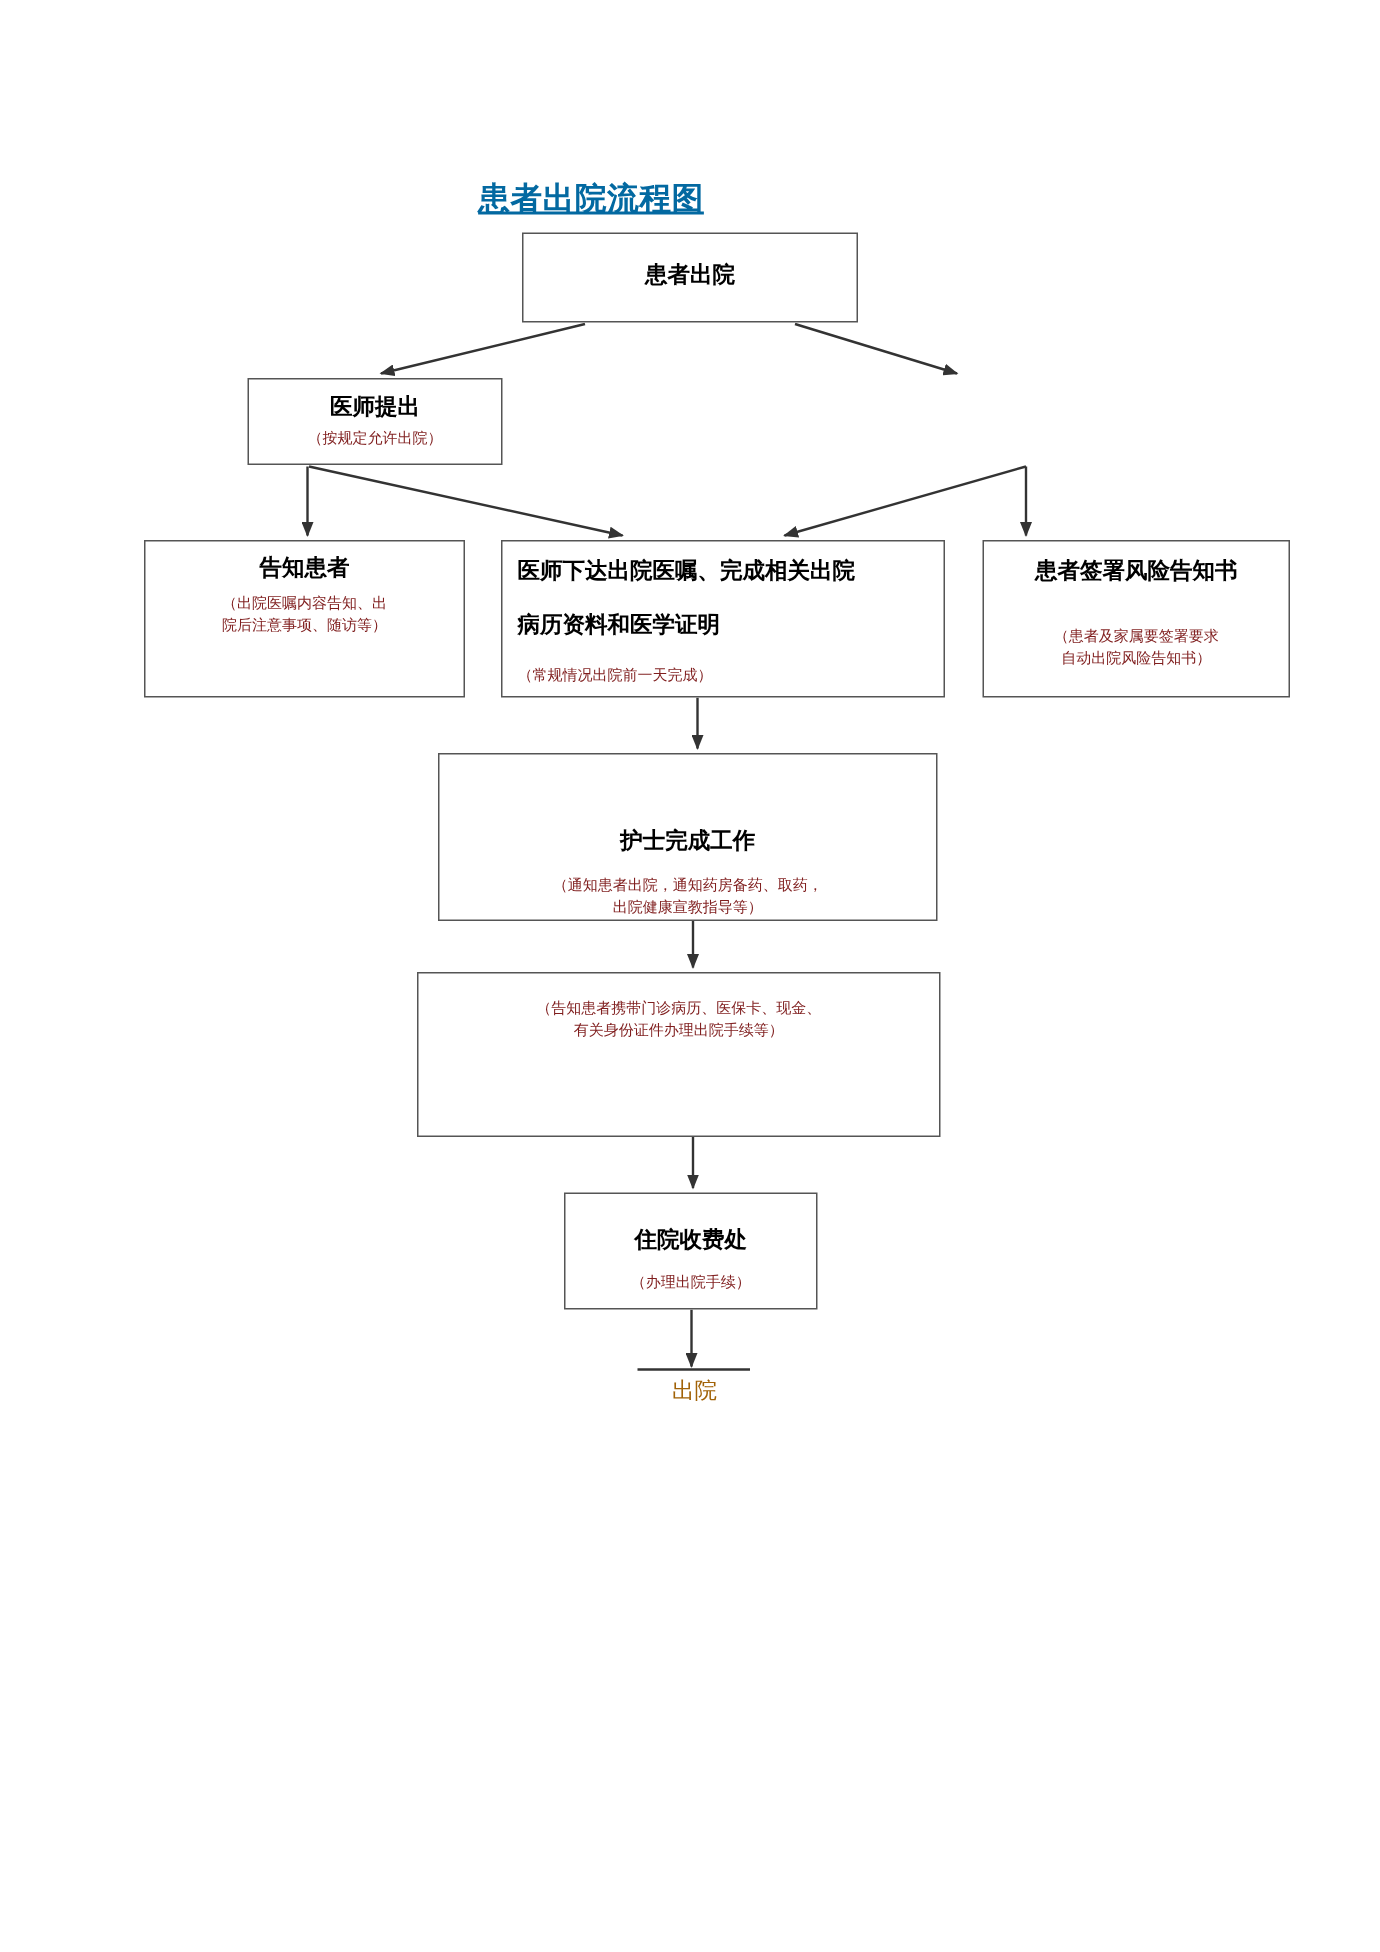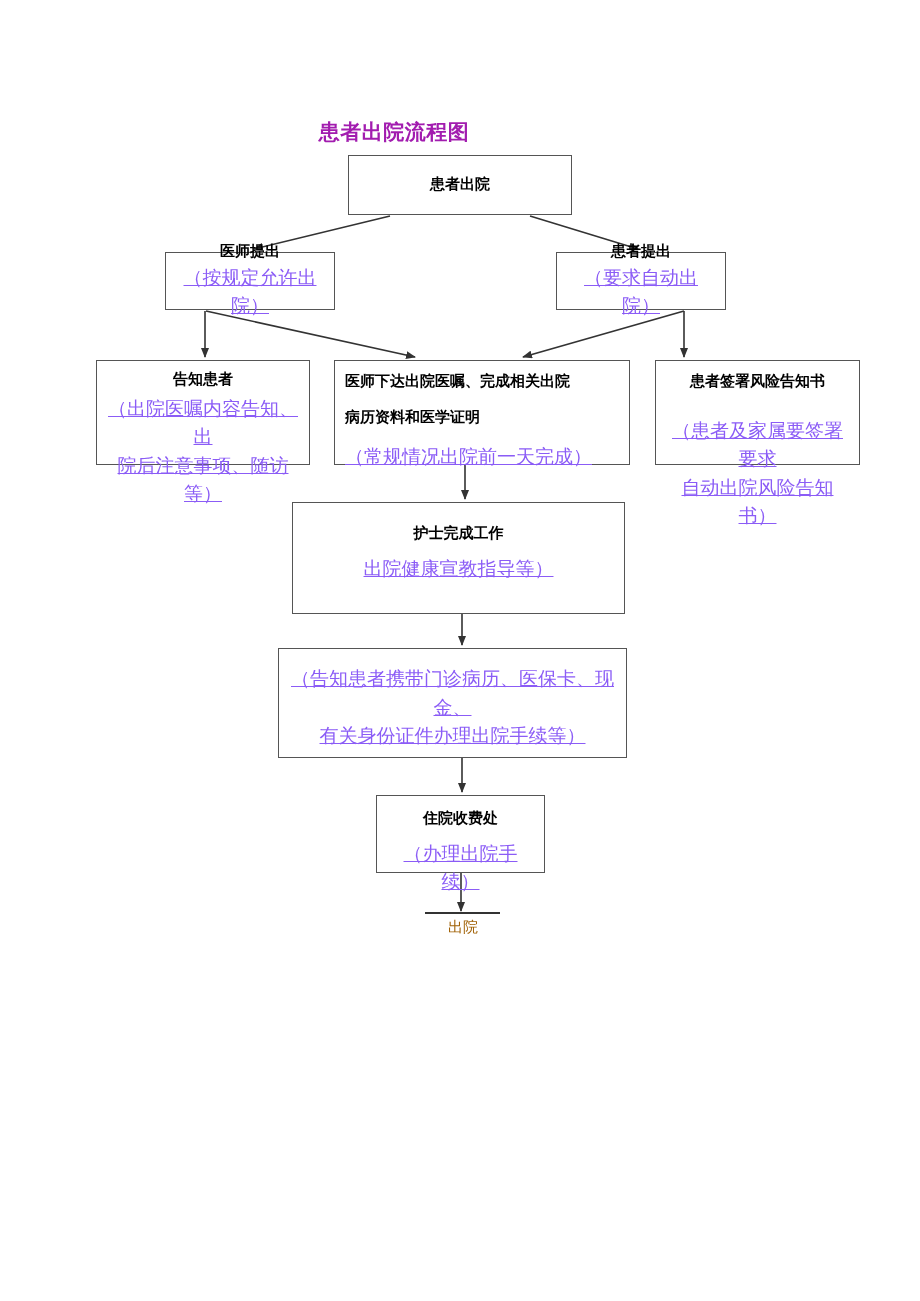--- a/index.html
+++ b/index.html
@@ -25,45 +25,45 @@
   }
   .title {
     position: absolute;
     left: 0;
     top: 118px;
     width: 788px;
     text-align: center;
     font-family: "Liberation Sans", "DejaVu Sans", sans-serif;
     font-size: 21px;
     font-weight: 600;
-    color: #a21caf;
+    color: #0369a1;
     letter-spacing: 0.5px;
+    text-decoration: underline;
   }
   .node {
     position: absolute;
     box-sizing: border-box;
     border: 1px solid #555555;
     background: #ffffff;
     display: flex;
     flex-direction: column;
     justify-content: center;
   }
   .node .head {
     font-weight: bold;
     font-size: 15px;
     color: #000000;
     text-align: center;
     line-height: 1.45;
   }
   .node .sub {
-    font-size: 19px;
-    color: #8b5cf6;
+    font-size: 10px;
+    color: #7f1d1d;
     text-align: center;
     line-height: 1.5;
-    text-decoration: underline;
   }
   .node.align-left .head,
   .node.align-left .sub {
     text-align: left;
   }
   .node .pad {
     padding: 0 10px;
   }
   
   #n-start { left: 348px; top: 155px; width: 224px; height: 60px; font-family: Liberation Serif, serif; }
@@ -73,25 +73,25 @@
   #n-patient { left: 556px; top: 252px; width: 170px; height: 58px; }
 
   #n-inform { left: 96px; top: 360px; width: 214px; height: 105px;
               justify-content: flex-start; padding-top: 8px; }
   #n-orders { left: 334px; top: 360px; width: 296px; height: 105px;
               justify-content: flex-start; padding-top: 10px; }
   #n-risk  { left: 655px; top: 360px; width: 205px; height: 105px;
              justify-content: flex-start; padding-top: 10px; }
 
   #n-nurse { left: 292px; top: 502px; width: 333px; height: 112px;
-             justify-content: flex-start; padding-top: 20px; }
+             justify-content: flex-end; padding-top: 20px; }
   #n-family { left: 278px; top: 648px; width: 349px; height: 110px;
               justify-content: flex-start; padding-top: 16px; }
   #n-cashier { left: 376px; top: 795px; width: 169px; height: 78px;
-               justify-content: flex-start; padding-top: 12px; }
+               justify-content: center; padding-top: 12px; }
 
   #n-orders .head { margin-bottom: 14px; }
   #n-nurse .head { margin-bottom: 10px; }
   #n-family .head { margin-bottom: 8px; }
   #n-inform .head { margin-bottom: 4px; }
   #n-risk .head { margin-bottom: 24px; }
   #n-cashier .head { margin-bottom: 10px; }
   #n-doctor .head, #n-patient .head { margin-bottom: 1px; }
 
   .exit-label {
@@ -144,24 +144,20 @@
 
   <div class="node" id="n-start">
     <div class="head pad">患者出院</div>
   </div>
 
   <div class="node" id="n-doctor">
     <div class="head pad">医师提出</div>
     <div class="sub pad">（按规定允许出院）</div>
   </div>
 
-  <div class="node" id="n-patient">
-    <div class="head pad">患者提出</div>
-    <div class="sub pad">（要求自动出院）</div>
-  </div>
 
   <div class="node align-left" id="n-orders">
     <div class="head pad">医师下达出院医嘱、完成相关出院</div>
     <div class="head pad">病历资料和医学证明</div>
     <div class="sub pad">（常规情况出院前一天完成）</div>
   </div>
 
   <div class="node" id="n-inform">
     <div class="head pad">告知患者</div>
     <div class="sub pad">（出院医嘱内容告知、出</div>
@@ -169,20 +165,21 @@
   </div>
 
   <div class="node" id="n-risk">
     <div class="head pad">患者签署风险告知书</div>
     <div class="sub pad">（患者及家属要签署要求</div>
     <div class="sub pad">自动出院风险告知书）</div>
   </div>
 
   <div class="node" id="n-nurse">
     <div class="head pad">护士完成工作</div>
+    <div class="sub pad">（通知患者出院，通知药房备药、取药，</div>
     <div class="sub pad">出院健康宣教指导等）</div>
   </div>
 
   <div class="node" id="n-family">
     <div class="sub pad">（告知患者携带门诊病历、医保卡、现金、</div>
     <div class="sub pad">有关身份证件办理出院手续等）</div>
   </div>
 
   <div class="node" id="n-cashier">
     <div class="head pad">住院收费处</div>

